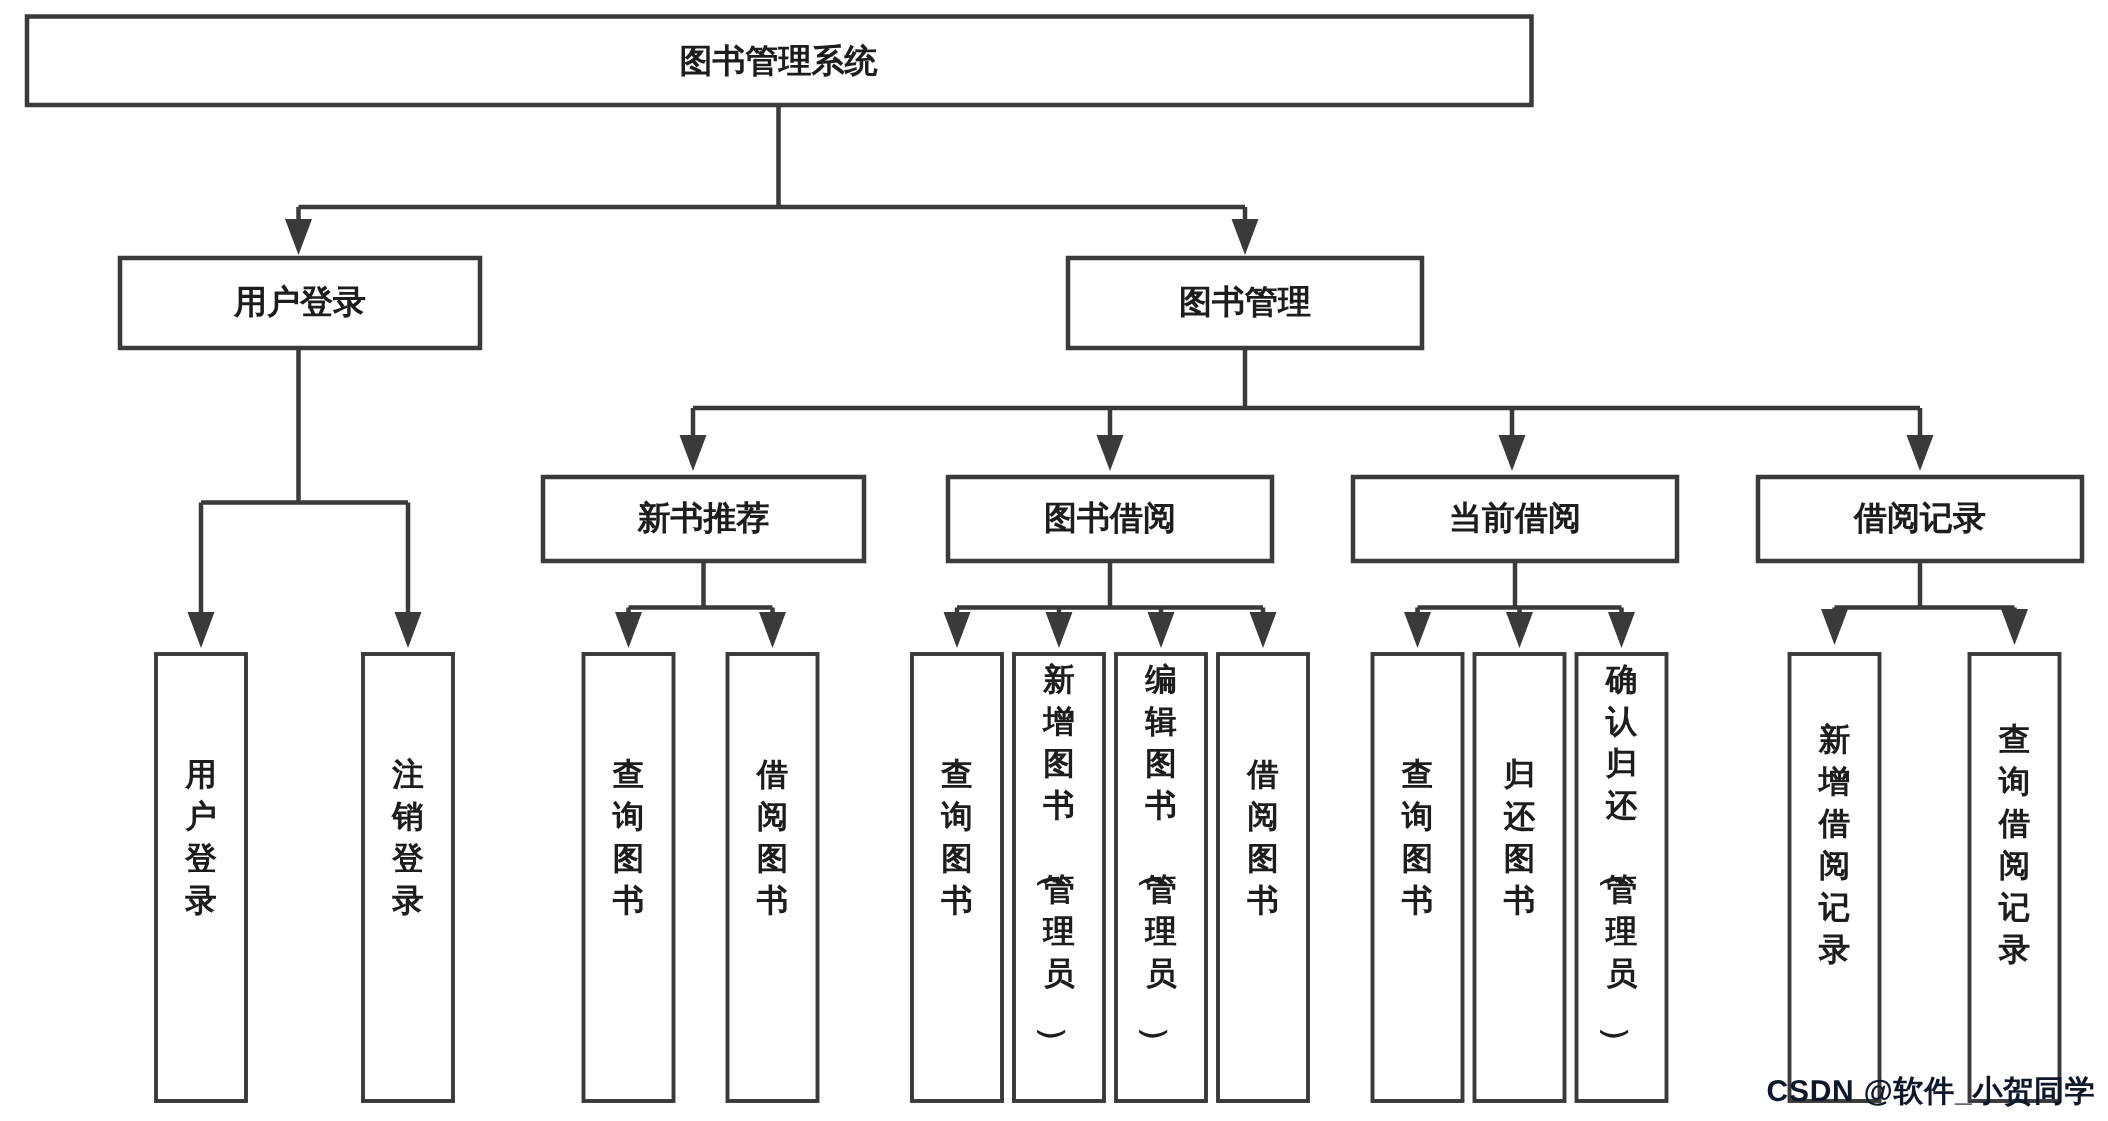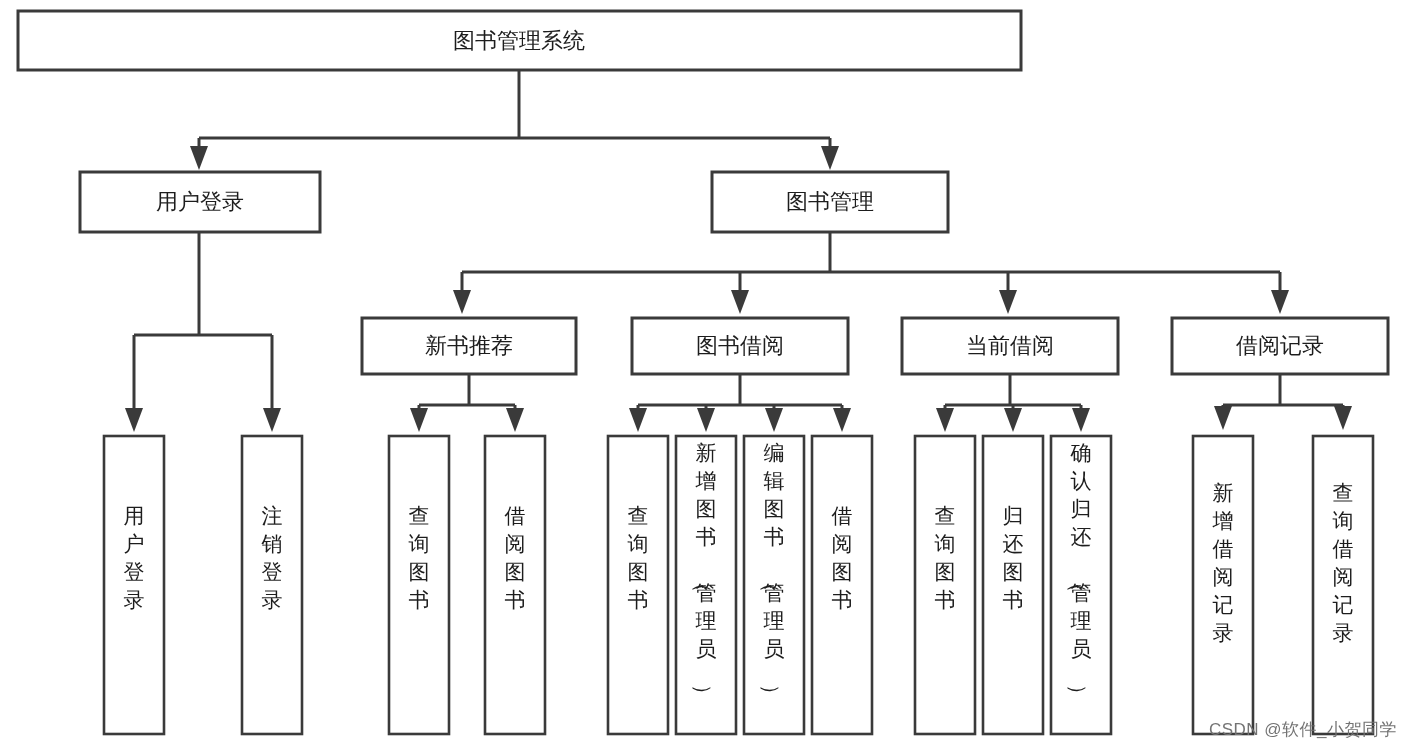--- a/index.html
+++ b/index.html
@@ -13,20 +13,21 @@
     font-family: "Liberation Sans", "DejaVu Sans", sans-serif;
     position: relative;
     overflow: hidden;
   }
   #diagram-root {
     position: absolute;
     left: 0;
     top: 0;
     width: 1405px;
     height: 747px;
+    font-weight: bold;
   }
   svg.flow {
     display: block;
     width: 1405px;
     height: 747px;
   }
   .node-box {
     fill: #ffffff;
     stroke: #3a3a3a;
     stroke-width: 3;
@@ -57,22 +58,22 @@
     font-family: "Liberation Sans", "DejaVu Sans", sans-serif;
     font-size: 21px;
     fill: #1d1d1d;
     text-anchor: middle;
   }
   .watermark {
     position: absolute;
     right: 8px;
     bottom: 6px;
     font-family: "Liberation Sans", "DejaVu Sans", sans-serif;
-    font-size: 17px;
-    color: #737373;
+    font-size: 20px;
+    color: #0f172a;
     letter-spacing: 0.5px;
     white-space: nowrap;
     user-select: none;
   }
 </style>
 </head>
 <body>
 
 <div id="diagram-root">
   <svg class="flow" viewBox="0 0 1405 747" xmlns="http://www.w3.org/2000/svg">

